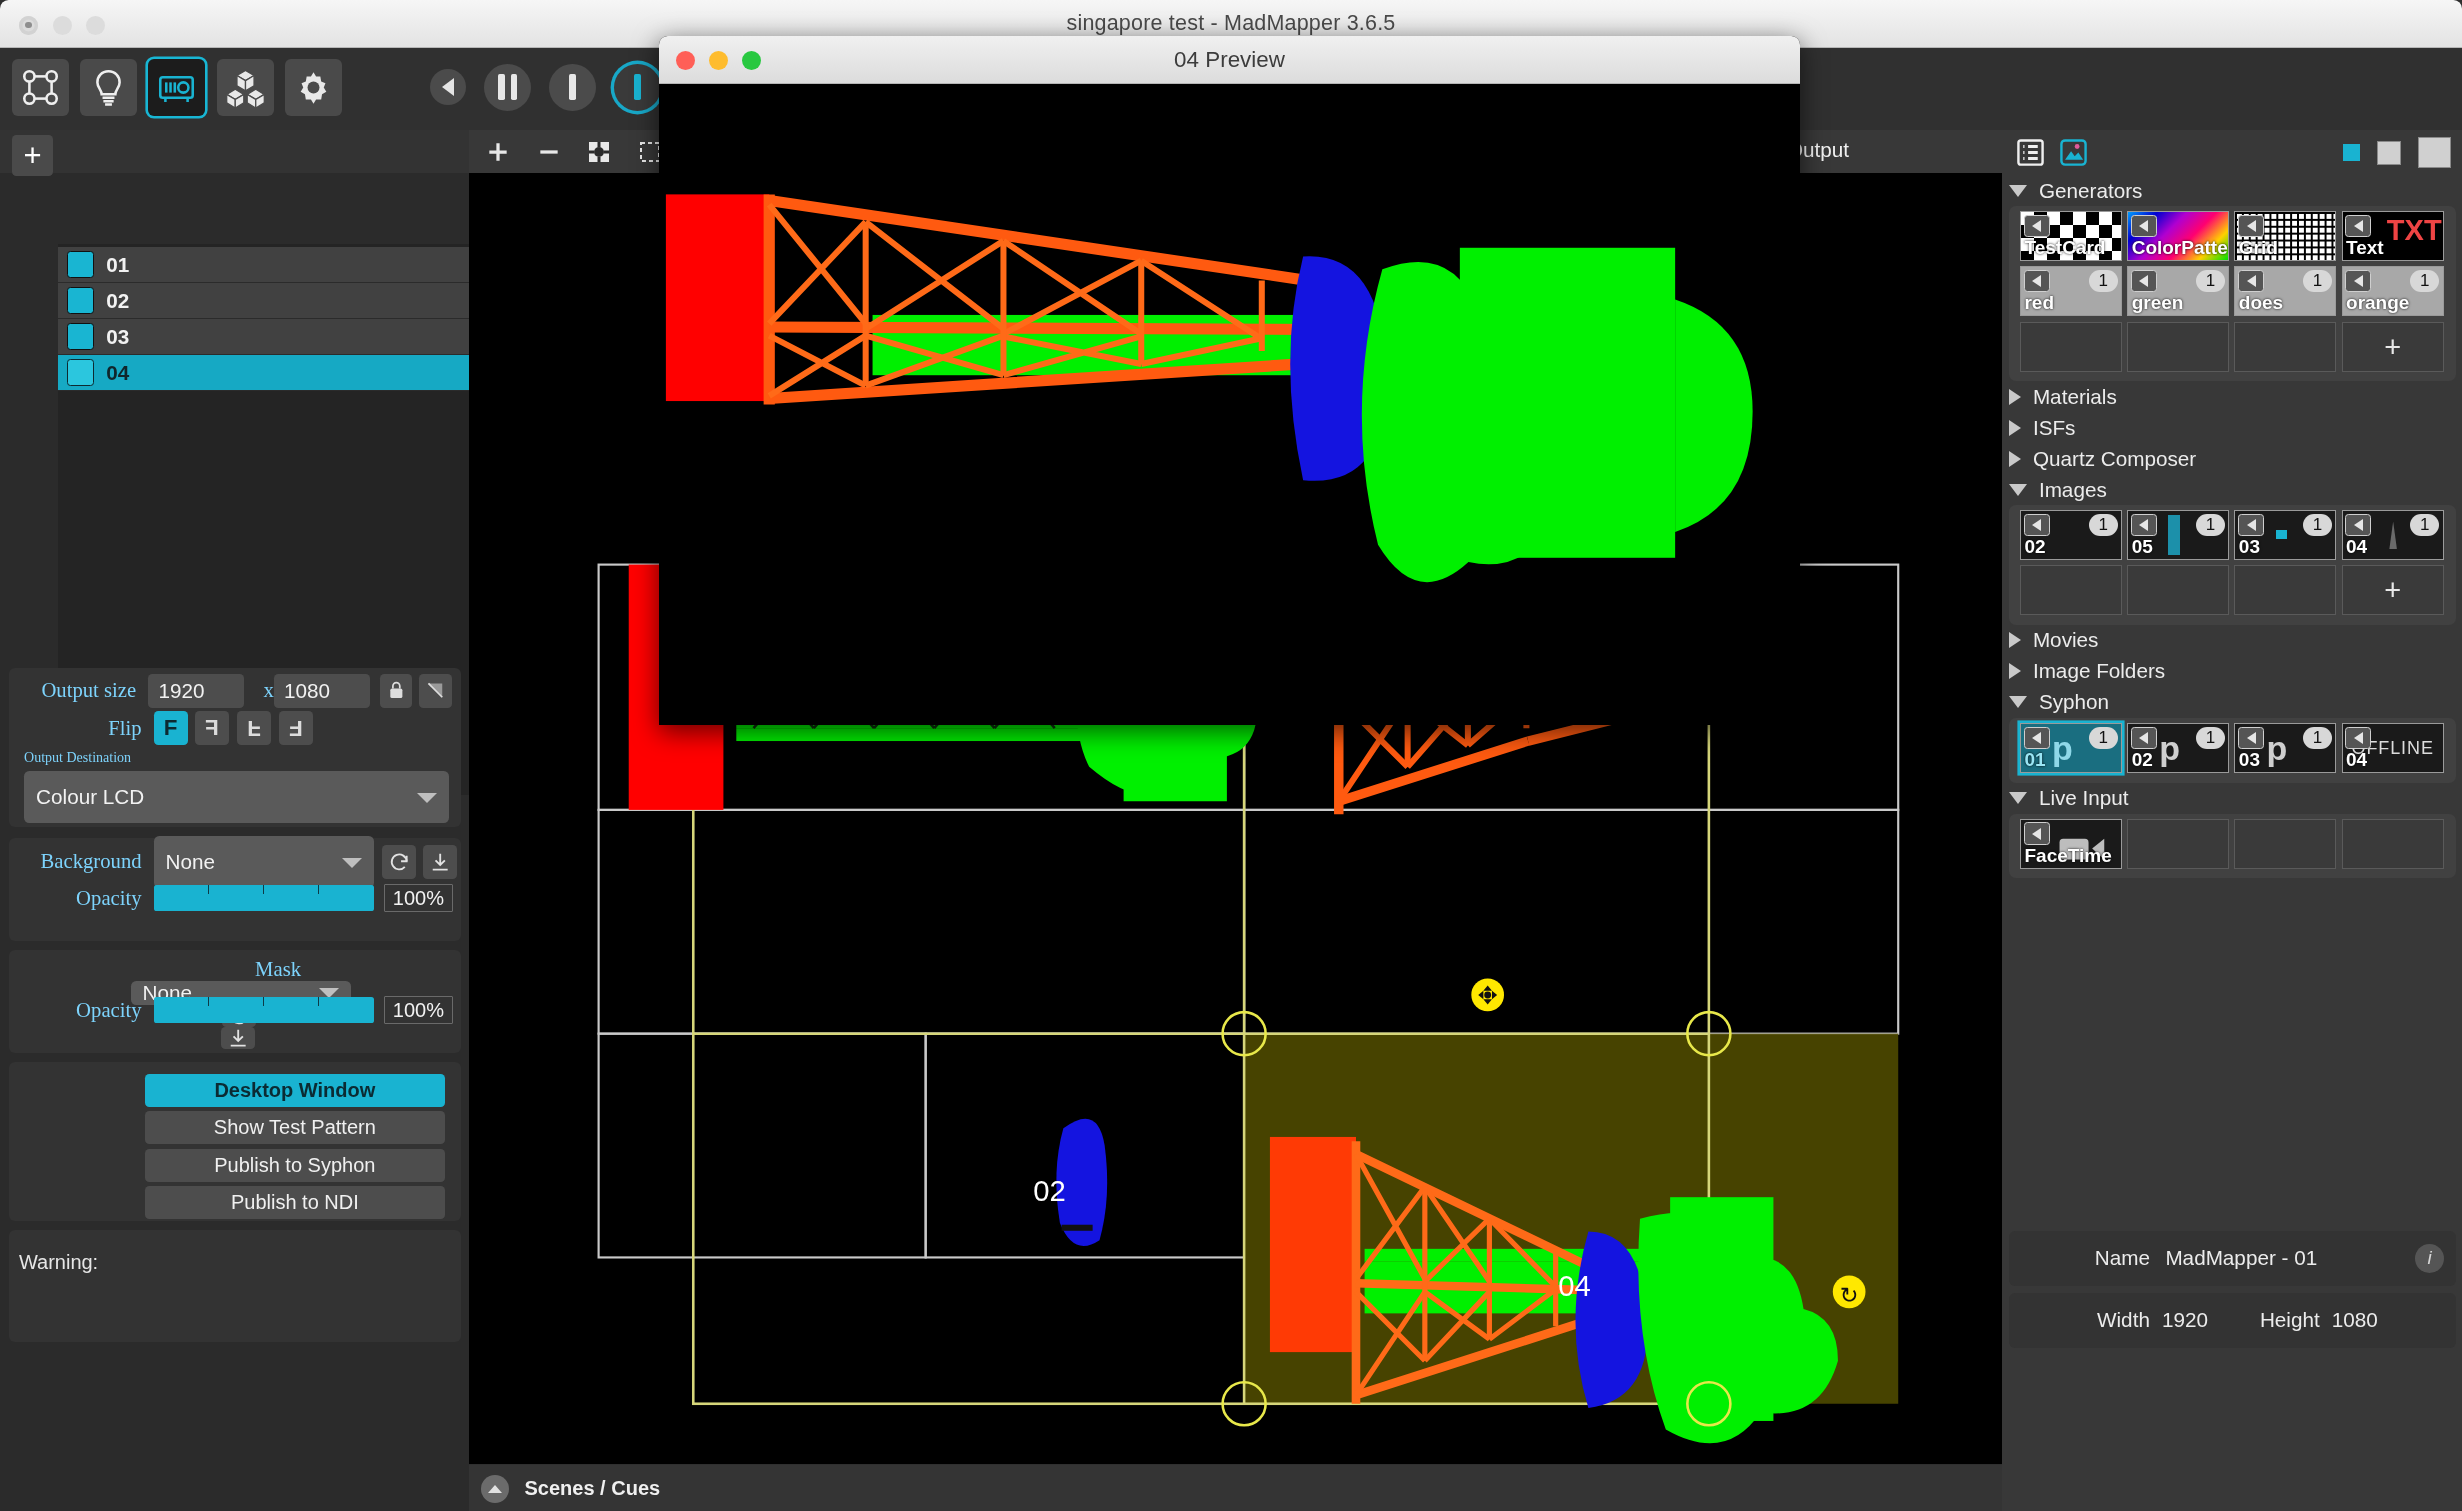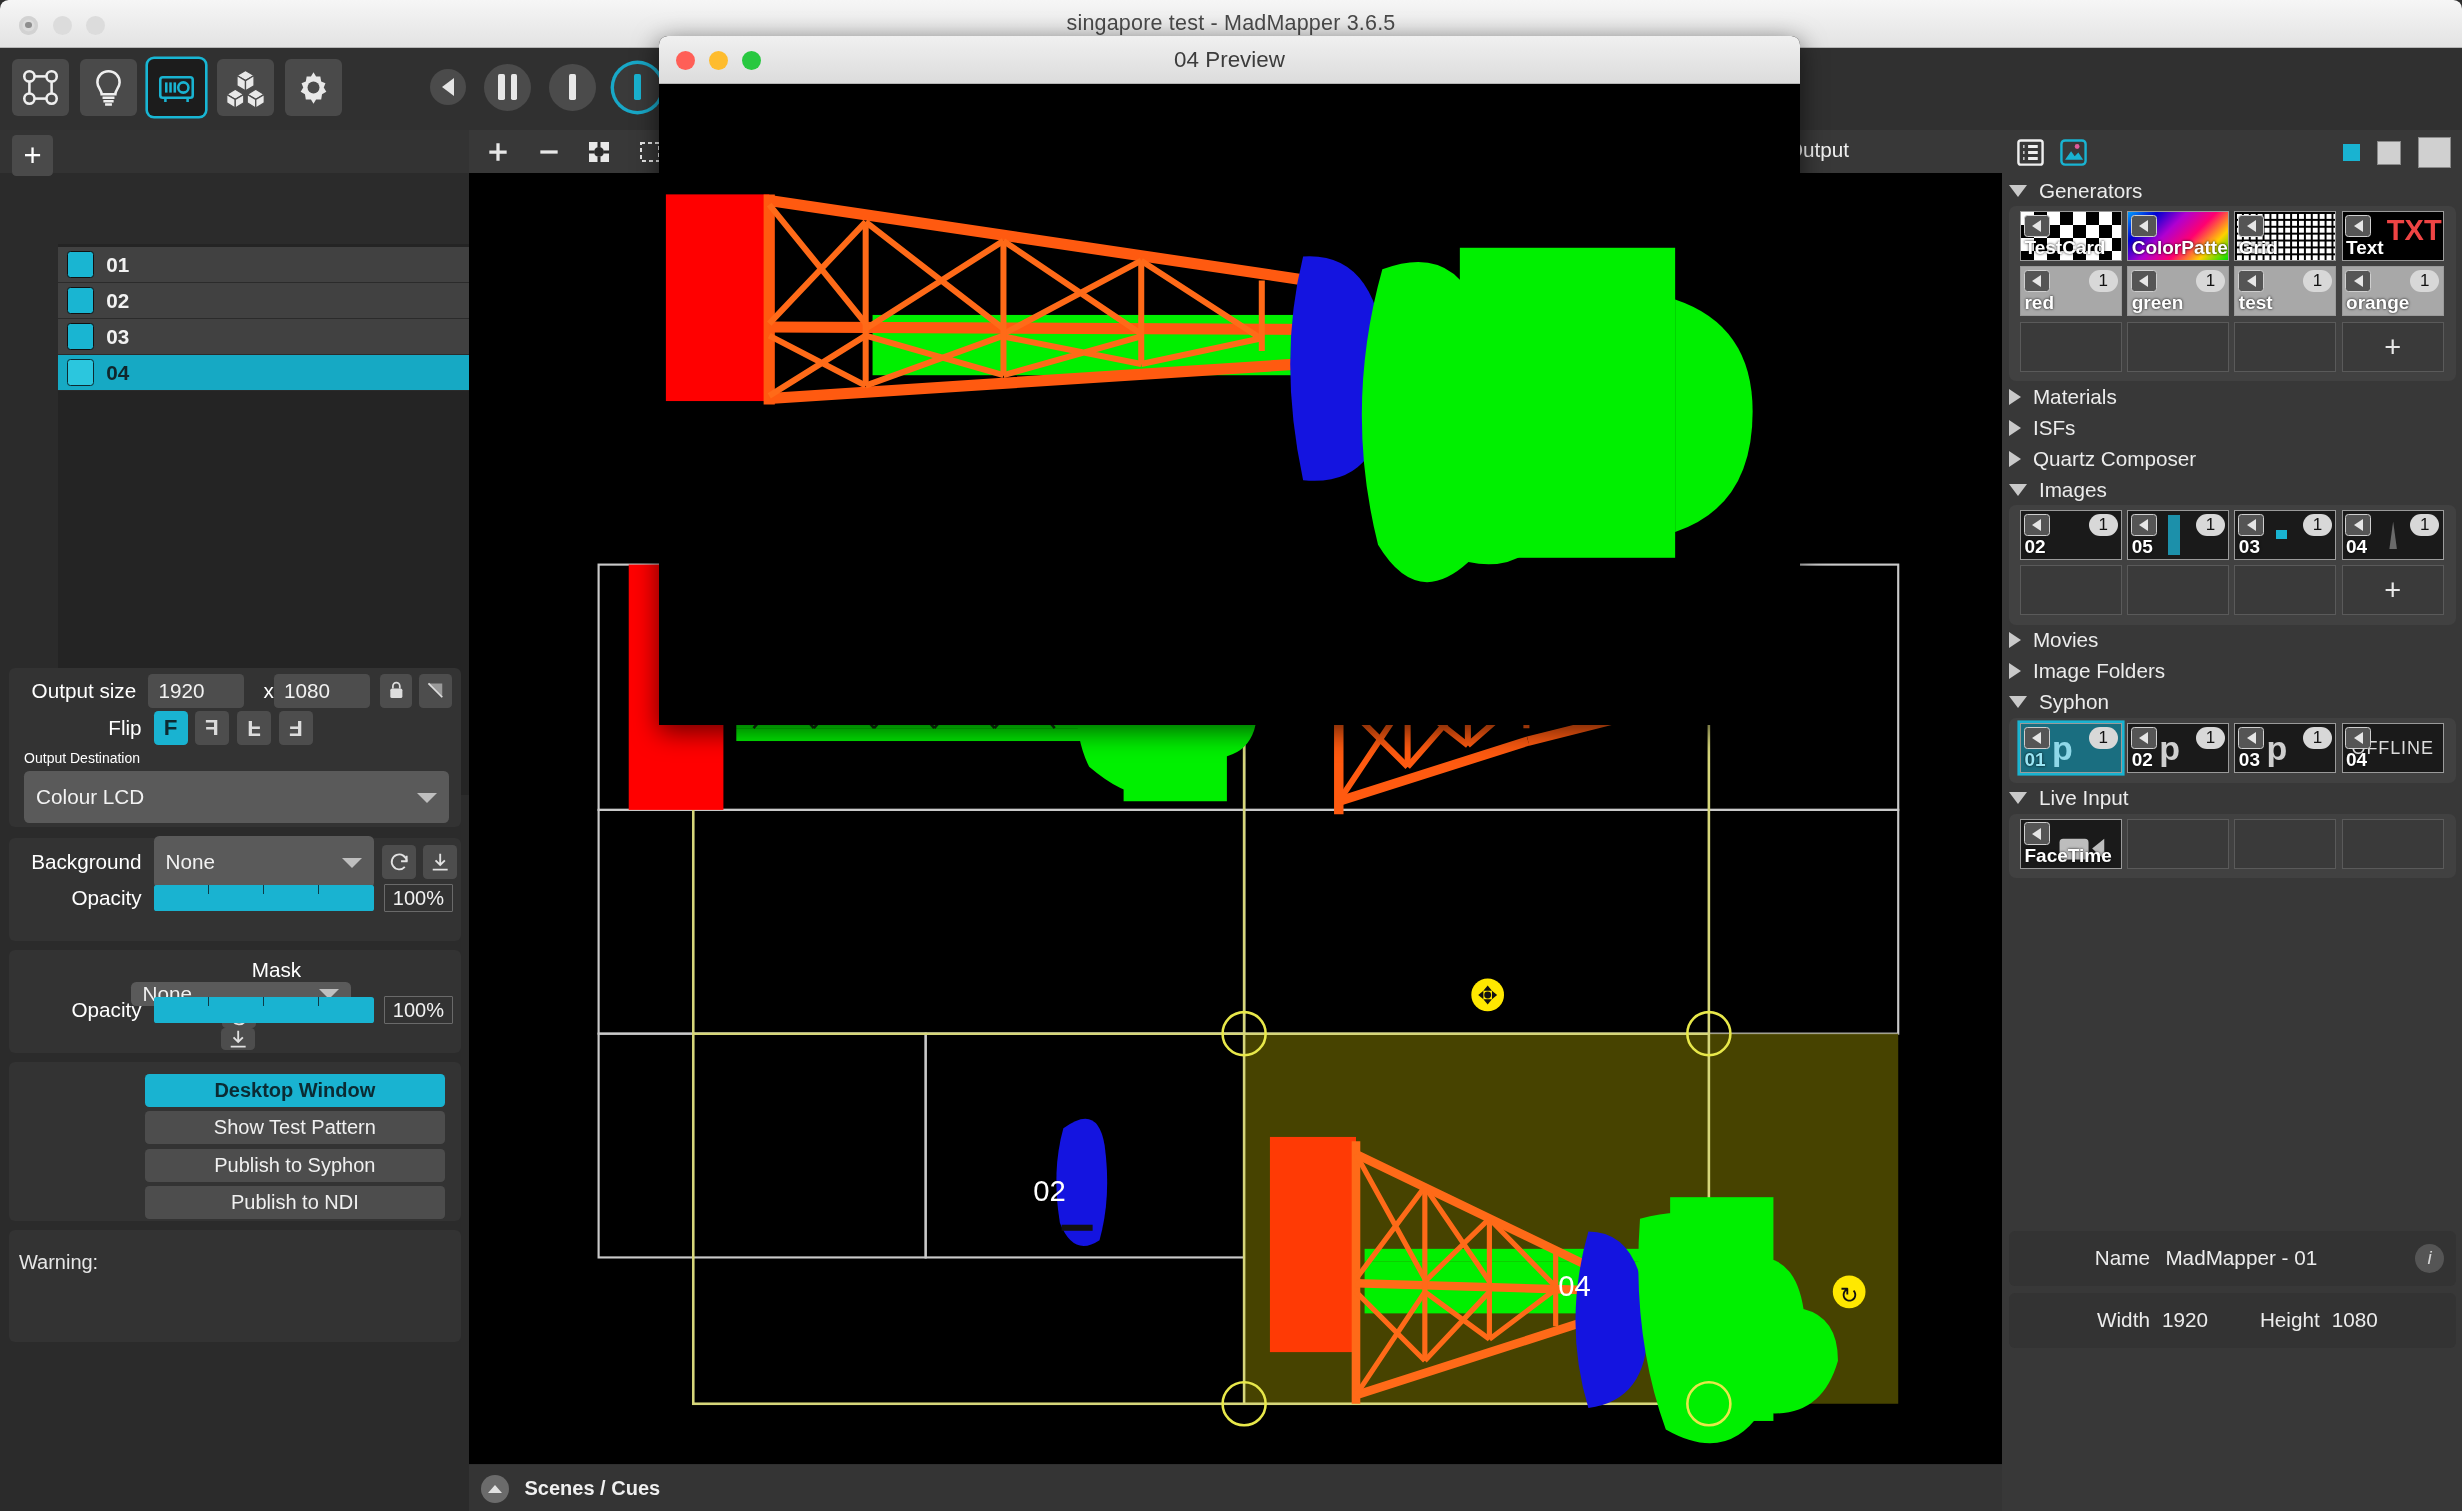--- a/index.html
+++ b/index.html
@@ -59,21 +59,21 @@
   .surfrow.sel { background:#16a9c4; }
   .surfrow.sel .sname { color:#10262c; }
   .swatch { width:27.6px; height:27.6px; background:#19b5d2; border:1.7px solid #111; border-radius:3.4px; }
   .surfrow.sel .swatch { background:#2bc6de; border-color:#0d2a31; }
   .sname { font-size:20.7px; font-weight:bold; color:#f2f2f2; }
   .listbg { position:absolute; left:58px; top:114px; width:412px; height:551px; background:#242424; }
 
   
   .sect { position:absolute; left:8.6px; width:452px; background:#333; border-radius:6px; }
   .row { display:flex; align-items:center; height:40px; }
-  .lbl { font-size:20.7px; color:#ffffff; text-align:right; }
+  .lbl { font-size:20.7px; color:#7dd3fc; text-align:right;font-family:Liberation Serif, serif; }
   .num-in { height:34px; background:#4d4d4d; border-radius:4.3px; color:#f2f2f2;
             font-size:20.7px; display:flex; align-items:center; padding:0 10.3px; }
   .sq-btn { width:34px; height:34px; background:#4d4d4d; border-radius:4.3px;
             display:flex; align-items:center; justify-content:center; }
   .flipbtn { width:34px; height:34px; background:#4d4d4d; border-radius:4.3px; margin-right:7.7px;
              display:flex; align-items:center; justify-content:center; font-size:22.4px;
              font-weight:bold; color:#dcdcdc; }
   .flipbtn.on { background:#19b3d1; color:#0d2a31; }
   .select { height:52px; background:#5a5a5a; border-radius:5.2px; display:flex; align-items:center;
             padding:0 12px; font-size:20.7px; color:#f2f2f2; position:relative; }
@@ -588,21 +588,21 @@
             <span class="tri-l"></span>
           </div>
         <div class="badge">1</div>
         <div class="cap">green</div>
       </div>
       <div class="tile" style="background:#a8a8a8;">
         <div class="tl">
             <span class="tri-l"></span>
           </div>
         <div class="badge">1</div>
-        <div class="cap">test</div>
+        <div class="cap">does</div>
       </div>
       <div class="tile" style="background:#a8a8a8;">
         <div class="tl">
             <span class="tri-l"></span>
           </div>
         <div class="badge">1</div>
         <div class="cap">orange</div>
       </div>
       <div class="tile empty"></div>
       <div class="tile empty"></div>

